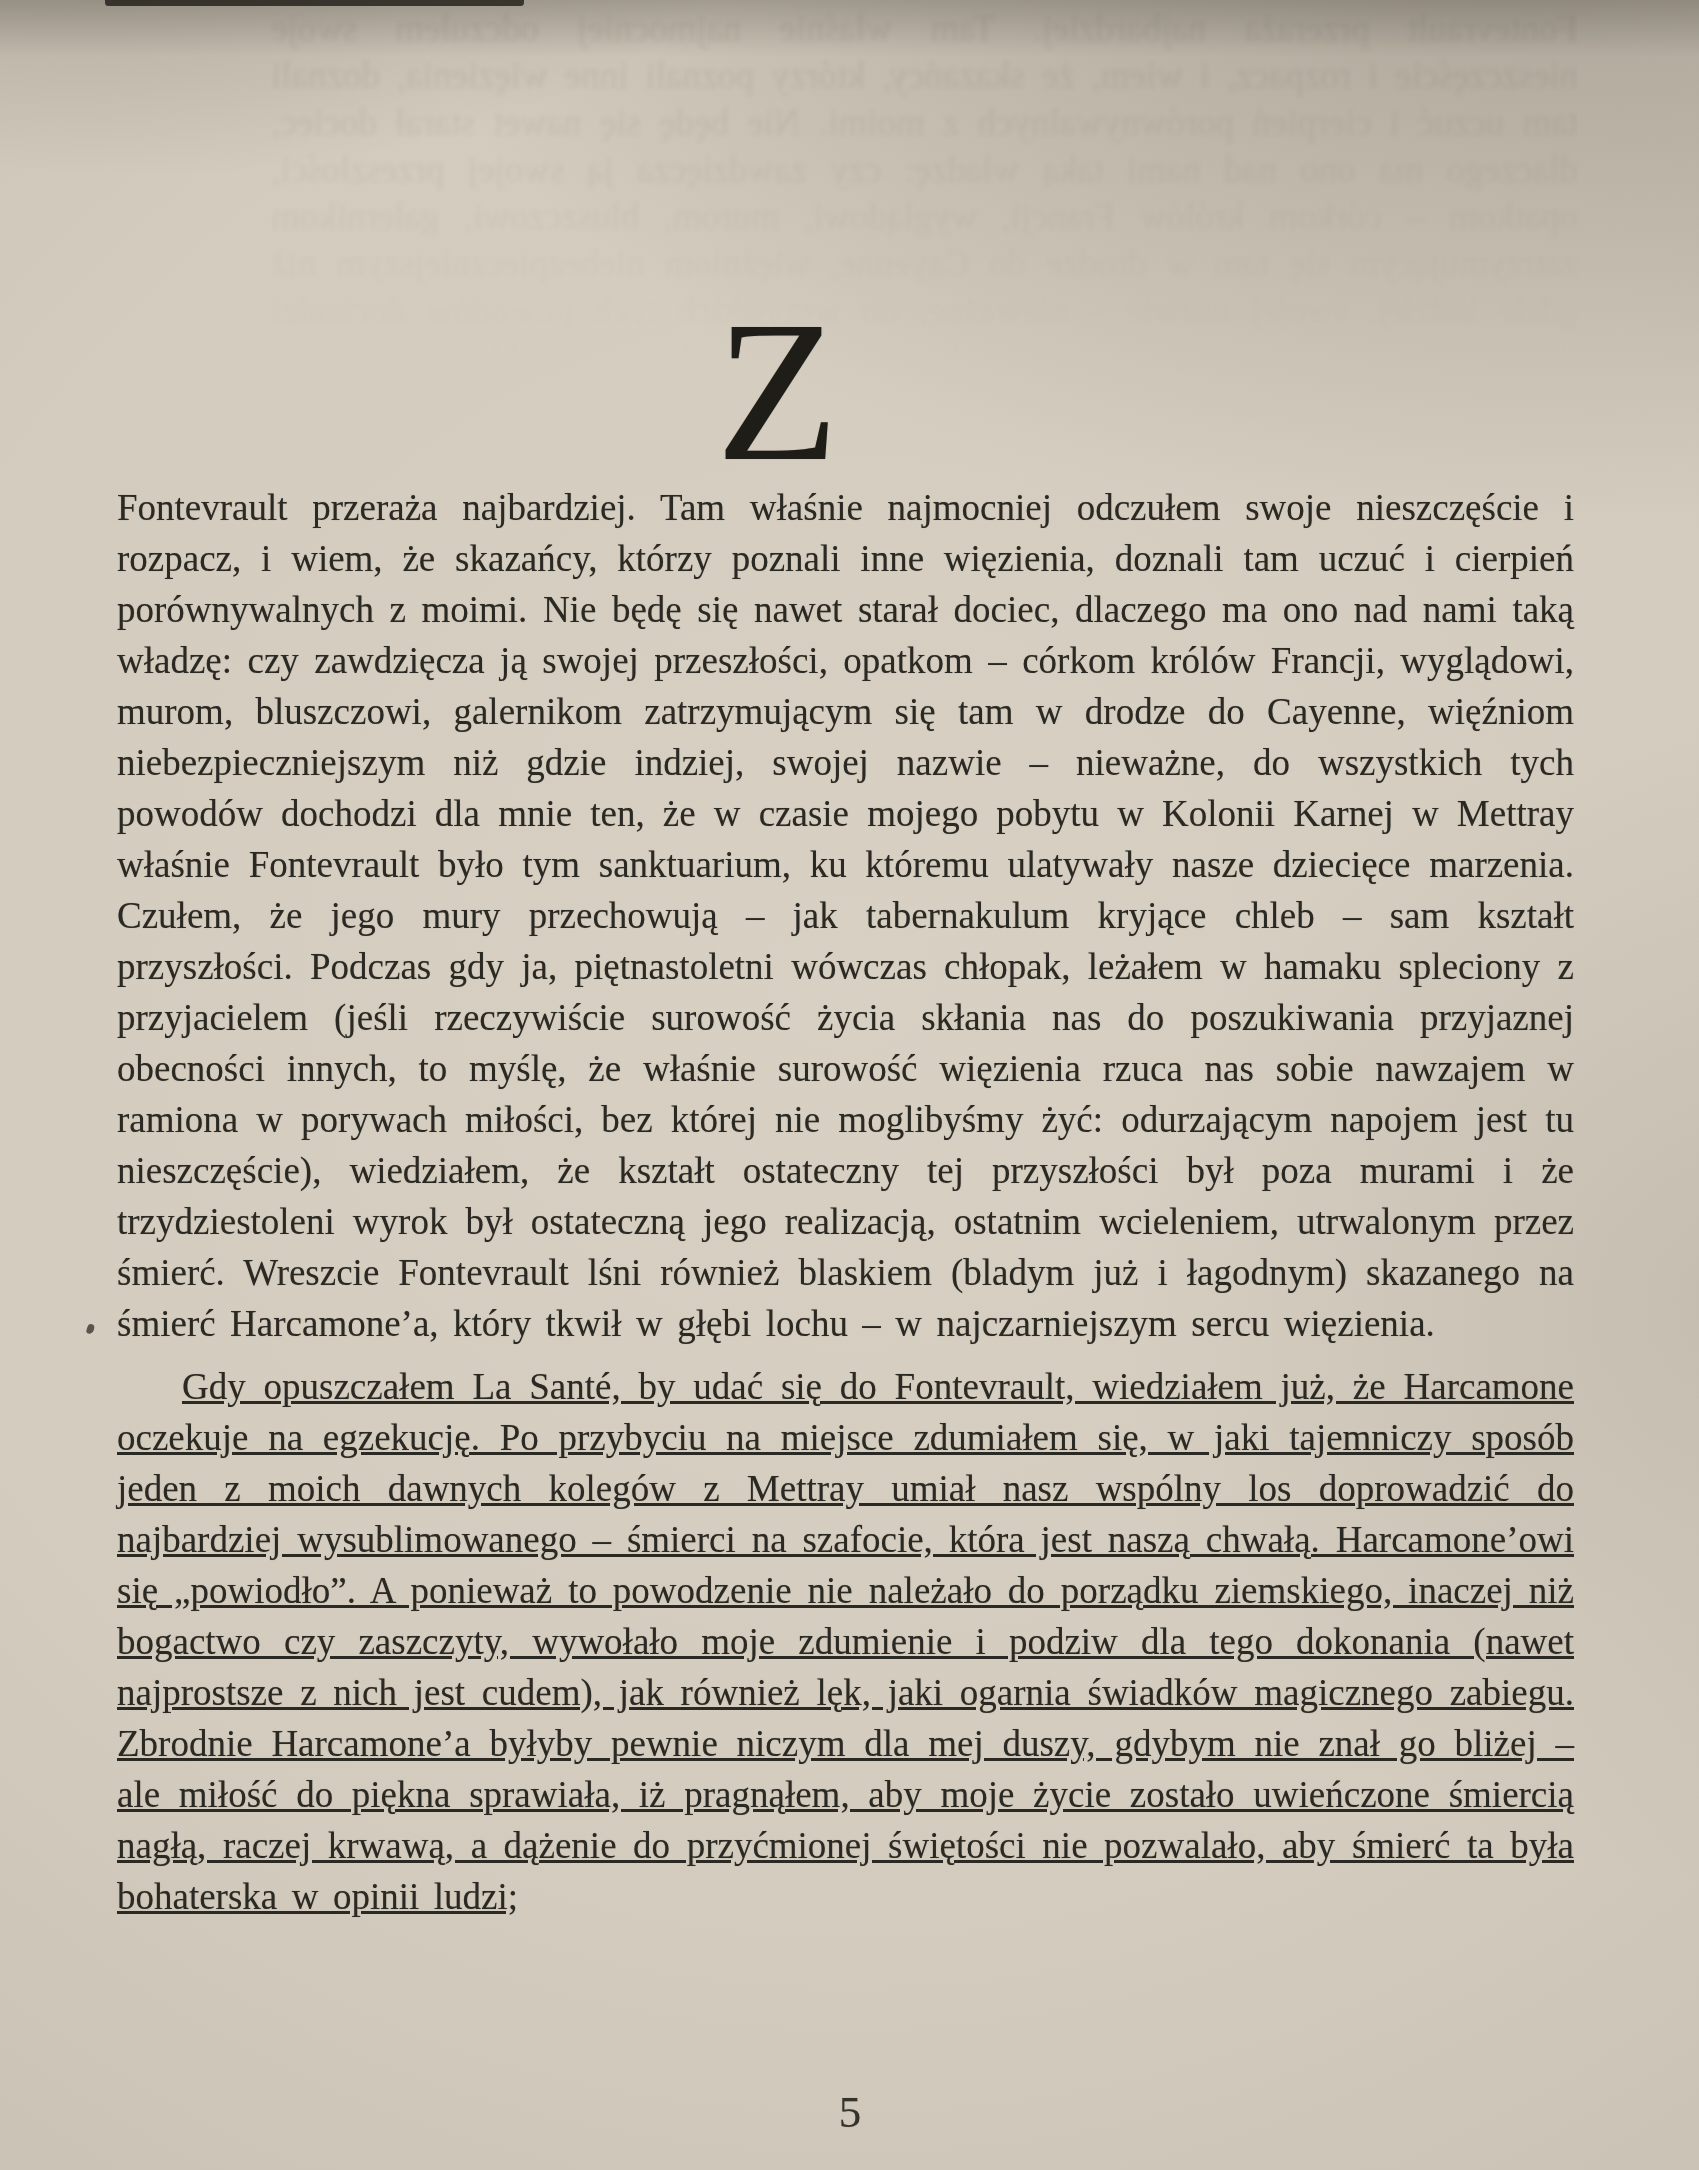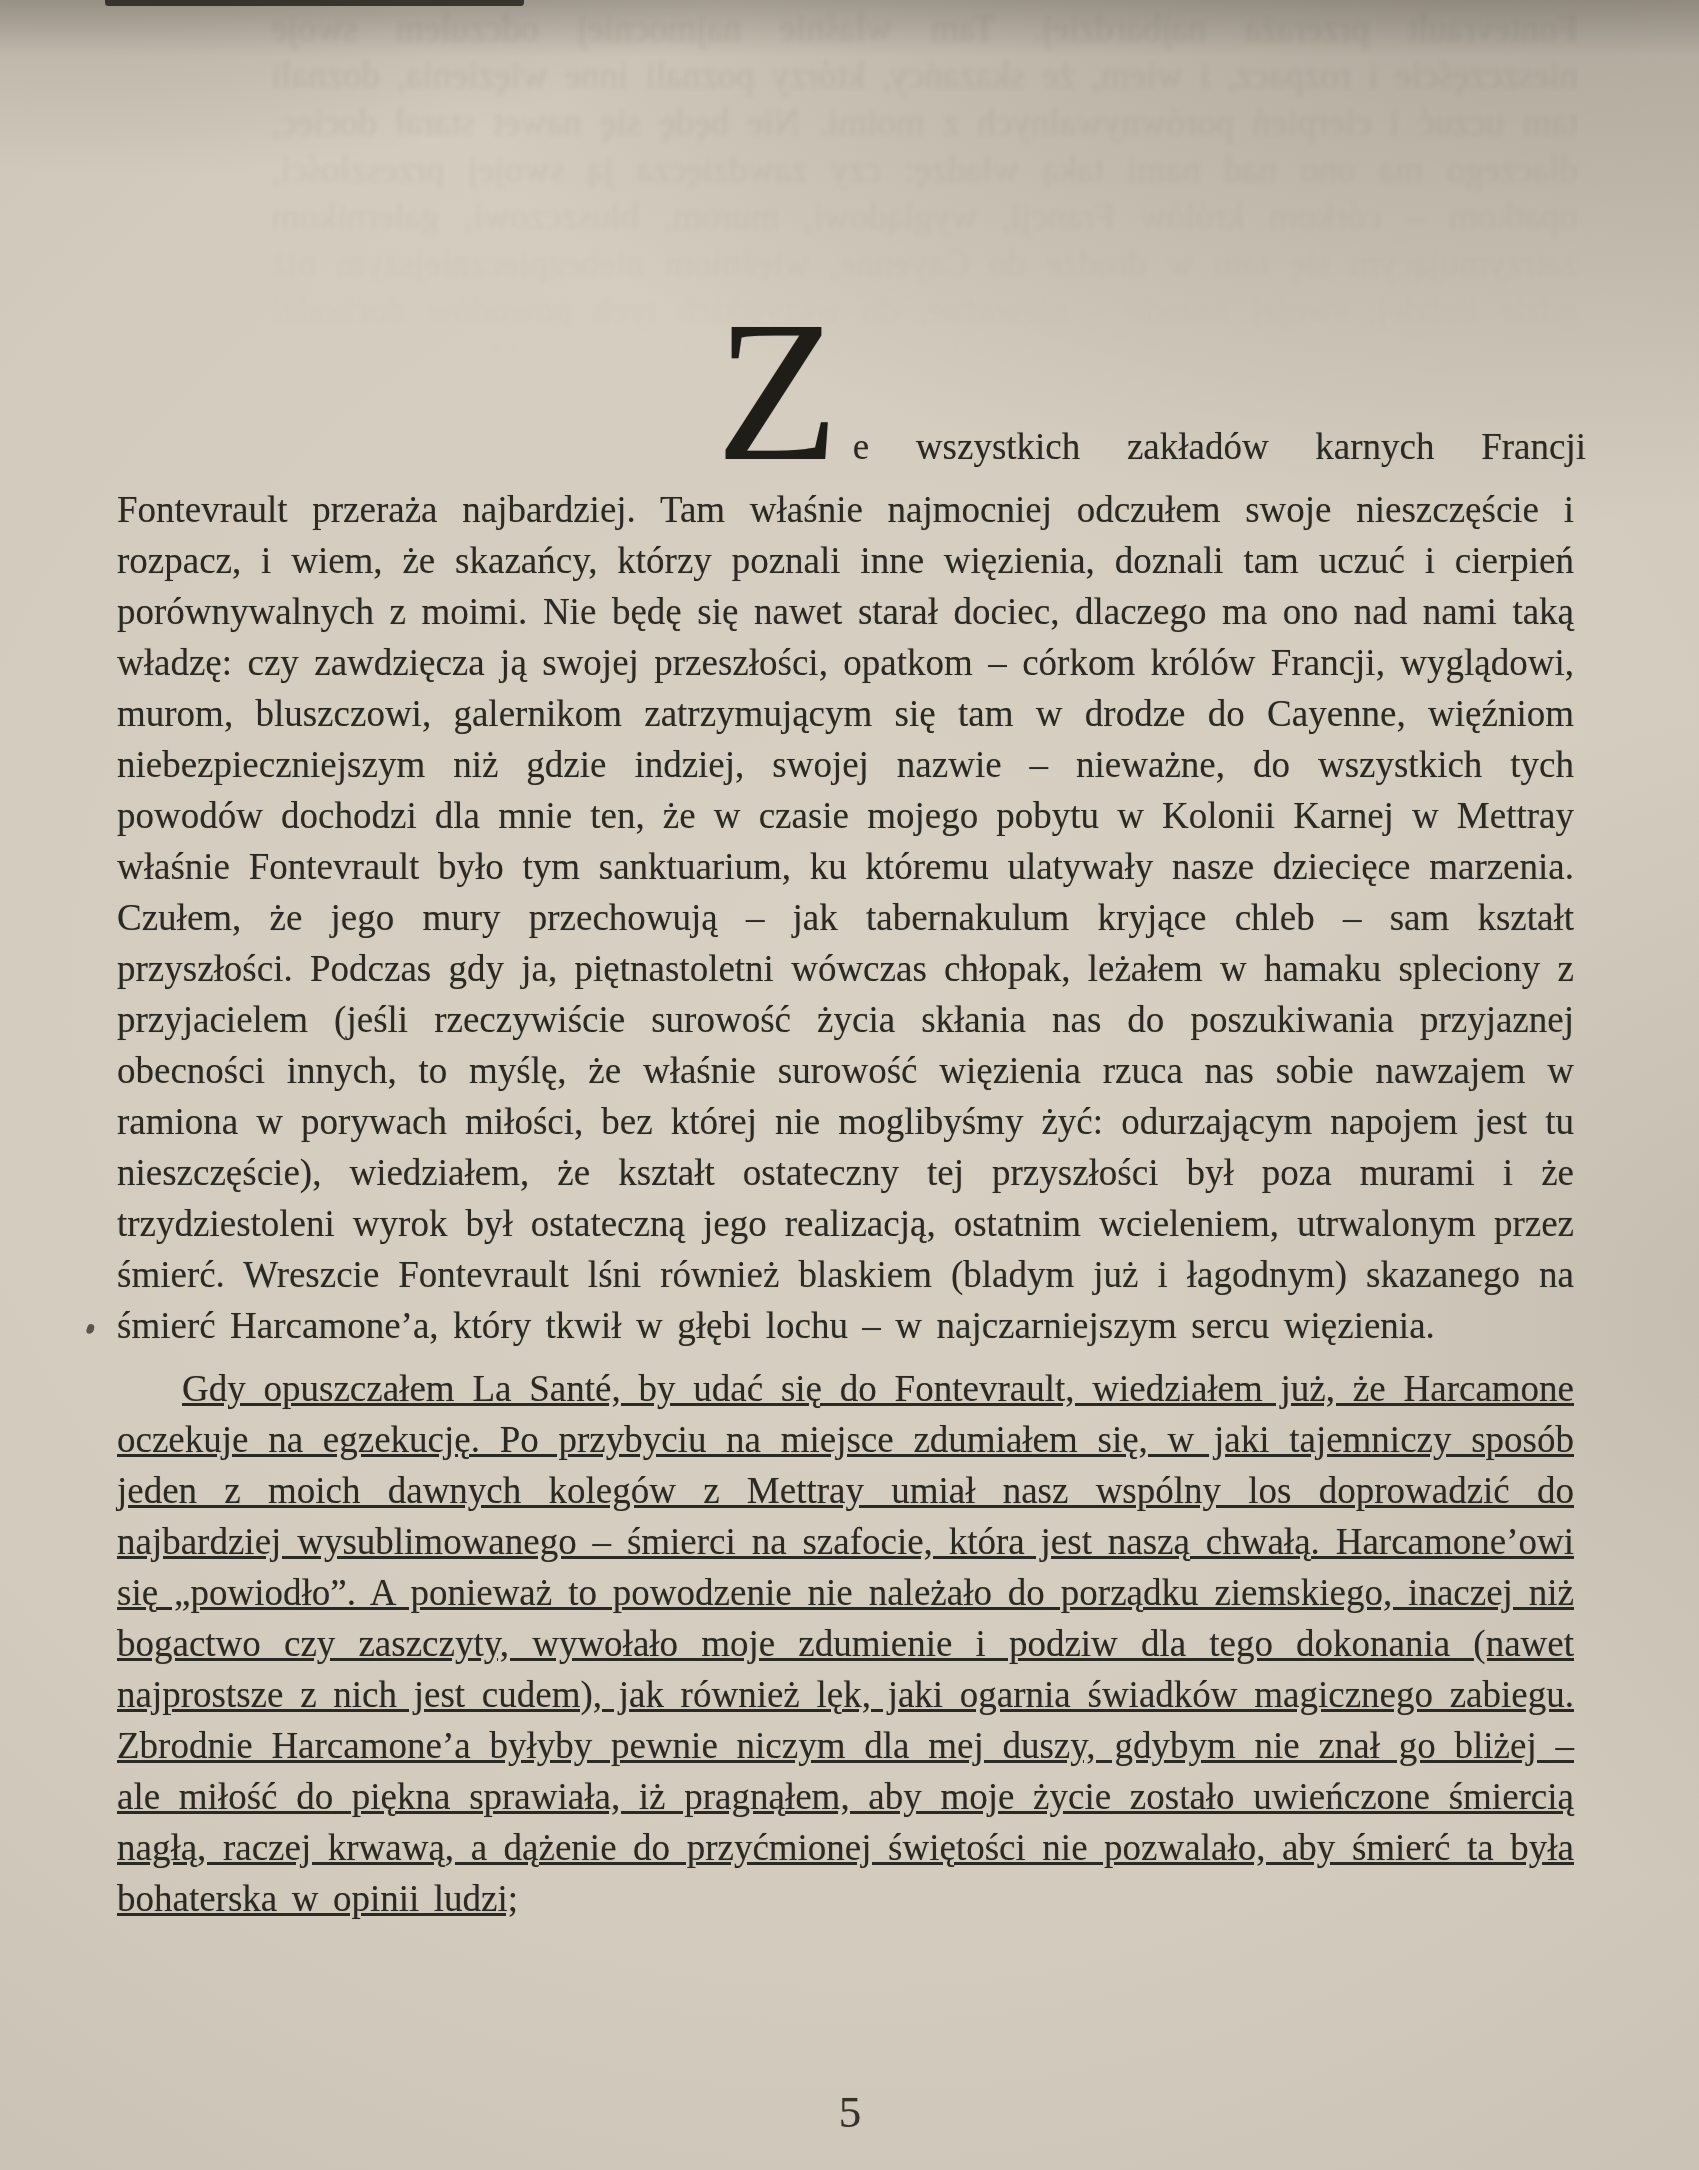--- a/index.html
+++ b/index.html
@@ -136,21 +136,20 @@
   <div class="top-strip"></div>
 
   <div class="bleed">Fontevrault przeraża najbardziej. Tam właśnie najmocniej odczułem swoje nieszczęście i rozpacz, i wiem, że skazańcy, którzy poznali inne więzienia, doznali tam uczuć i cierpień porównywalnych z moimi. Nie będę się nawet starał dociec, dlaczego ma ono nad nami taką władzę: czy zawdzięcza ją swojej przeszłości, opatkom – córkom królów Francji, wyglądowi, murom, bluszczowi, galernikom zatrzymującym się tam w drodze do Cayenne, więźniom niebezpieczniejszym niż gdzie indziej, swojej nazwie – nieważne, do wszystkich tych powodów dochodzi dla mnie ten, że w czasie mojego pobytu w Kolonii Karnej w Mettray właśnie Fontevrault było tym sanktuarium, ku któremu ulatywały nasze dziecięce marzenia. Czułem, że jego mury przechowują – jak tabernakulum kryjące chleb – sam kształt przyszłości. Podczas gdy ja, piętnastoletni wówczas chłopak, leżałem w hamaku spleciony z przyjacielem (jeśli rzeczywiście surowość życia skłania nas do poszukiwania przyjaznej obecności innych, to myślę, że właśnie surowość więzienia rzuca nas sobie nawzajem w ramiona w porywach miłości, bez której nie moglibyśmy żyć: odurzającym napojem jest tu nieszczęście), wiedziałem, że kształt ostateczny tej przyszłości był poza murami i że trzydziestoleni wyrok był ostateczną jego realizacją, ostatnim wcieleniem, utrwalonym przez śmierć. Wreszcie Fontevrault lśni również blaskiem (bladym już i łagodnym) skazanego na śmierć Harcamone’a, który tkwił w głębi lochu – w najczarniejszym sercu więzienia.</div>
 
   <div class="speck"></div>
 
   <main class="textblock">
 
     <div class="opening">
       <span class="dropcap">Z</span>
-      <span class="first-line">e wszystkich zakładów karnych Francji</span>
     </div>
 
     <p class="bodytext">Fontevrault przeraża najbardziej. Tam właśnie najmocniej odczułem swoje nieszczęście i rozpacz, i wiem, że skazańcy, którzy poznali inne więzienia, doznali tam uczuć i cierpień porównywalnych z moimi. Nie będę się nawet starał dociec, dlaczego ma ono nad nami taką władzę: czy zawdzięcza ją swojej przeszłości, opatkom – córkom królów Francji, wyglądowi, murom, bluszczowi, galernikom zatrzymującym się tam w drodze do Cayenne, więźniom niebezpieczniejszym niż gdzie indziej, swojej nazwie – nieważne, do wszystkich tych powodów dochodzi dla mnie ten, że w czasie mojego pobytu w Kolonii Karnej w Mettray właśnie Fontevrault było tym sanktuarium, ku któremu ulatywały nasze dziecięce marzenia. Czułem, że jego mury przechowują – jak tabernakulum kryjące chleb – sam kształt przyszłości. Podczas gdy ja, piętnastoletni wówczas chłopak, leżałem w hamaku spleciony z przyjacielem (jeśli rzeczywiście surowość życia skłania nas do poszukiwania przyjaznej obecności innych, to myślę, że właśnie surowość więzienia rzuca nas sobie nawzajem w ramiona w porywach miłości, bez której nie moglibyśmy żyć: odurzającym napojem jest tu nieszczęście), wiedziałem, że kształt ostateczny tej przyszłości był poza murami i że trzydziestoleni wyrok był ostateczną jego realizacją, ostatnim wcieleniem, utrwalonym przez śmierć. Wreszcie Fontevrault lśni również blaskiem (bladym już i łagodnym) skazanego na śmierć Harcamone’a, który tkwił w głębi lochu – w najczarniejszym sercu więzienia.</p>
 
     <p class="bodytext indented">Gdy opuszczałem La Santé, by udać się do Fontevrault, wiedziałem już, że Harcamone oczekuje na egzekucję. Po przybyciu na miejsce zdumiałem się, w jaki tajemniczy sposób jeden z moich dawnych kolegów z Mettray umiał nasz wspólny los doprowadzić do najbardziej wysublimowanego – śmierci na szafocie, która jest naszą chwałą. Harcamone’owi się „powiodło”. A ponieważ to powodzenie nie należało do porządku ziemskiego, inaczej niż bogactwo czy zaszczyty, wywołało moje zdumienie i podziw dla tego dokonania (nawet najprostsze z nich jest cudem), jak również lęk, jaki ogarnia świadków magicznego zabiegu. Zbrodnie Harcamone’a byłyby pewnie niczym dla mej duszy, gdybym nie znał go bliżej – ale miłość do piękna sprawiała, iż pragnąłem, aby moje życie zostało uwieńczone śmiercią nagłą, raczej krwawą, a dążenie do przyćmionej świętości nie pozwalało, aby śmierć ta była bohaterska w opinii ludzi;</p>
 
   </main>
 
   <div class="folio">5</div>
 

